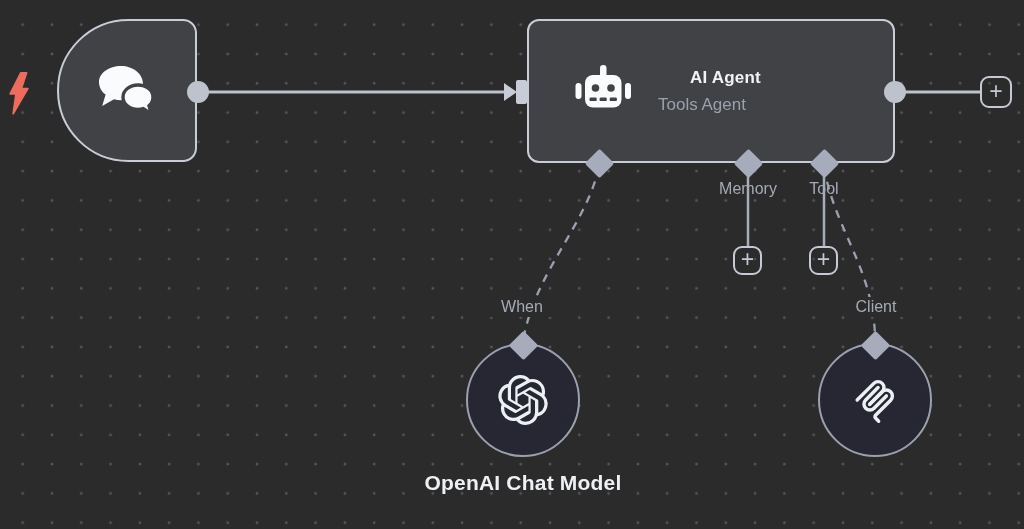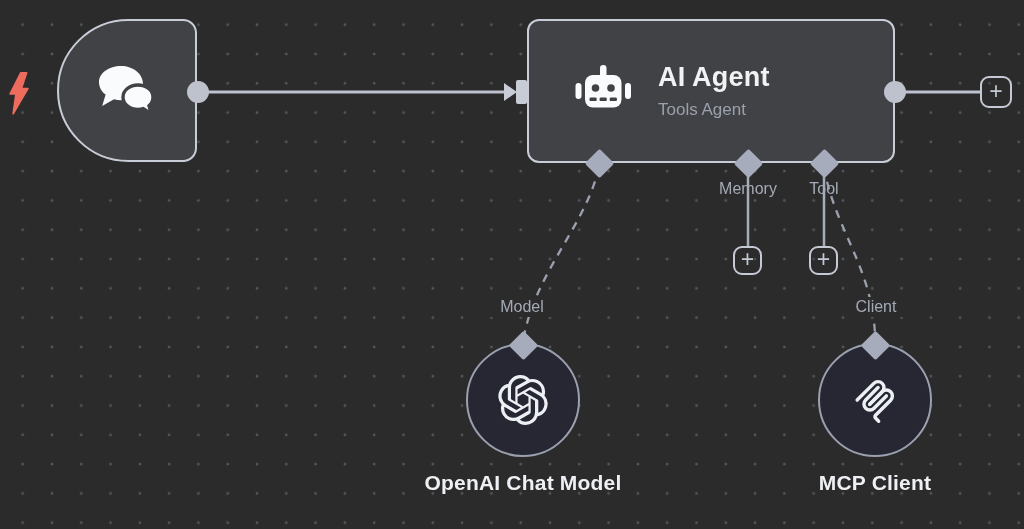--- a/index.html
+++ b/index.html
@@ -12,21 +12,21 @@
     background-position:8px 10px;
   }
   svg.wires{position:absolute;left:0;top:0;width:1024px;height:529px;z-index:1;}
   .node-box{
     position:absolute;background:#404245;border:2px solid #c7ccd6;z-index:2;
     display:flex;align-items:center;
   }
   .trigger-node{left:57px;top:19px;width:140px;height:143px;border-radius:72px 14px 14px 72px;justify-content:center;}
   .agent-node{left:527px;top:19px;width:368px;height:144px;border-radius:12px;padding-left:43px;}
   .agent-text{margin-left:24px;display:flex;flex-direction:column;}
-  .agent-title{font-size:27px;font-weight:700;color:#f1f2f4;letter-spacing:.2px;}
+  .agent-title{font-size:17px;font-weight:700;color:#f1f2f4;letter-spacing:.2px;margin-left:32px;}
   .agent-subtitle{font-size:17px;font-weight:400;color:#9aa0ac;margin-top:7px;}
   .out-dot{position:absolute;width:22px;height:22px;border-radius:50%;background:#bdc2cd;z-index:3;}
   .plus-btn{
     position:absolute;border:2.5px solid #c4c9d4;border-radius:9px;background:rgba(43,43,44,.25);
     color:#c4c9d4;display:flex;align-items:center;justify-content:center;
     font-size:23px;font-weight:400;line-height:1;z-index:3;cursor:pointer;padding-bottom:2px;
   }
   .diamond{
     position:absolute;width:21px;height:21px;background:#a6acbc;border-radius:2.5px;
     transform:rotate(45deg);z-index:4;
@@ -113,34 +113,33 @@
   <div class="port-label" style="left:703px;top:180px;width:90px;text-align:center;">Memory</div>
   <div class="port-label" style="left:789px;top:180px;width:70px;">Tool</div>
 
   <div class="plus-btn" style="left:733px;top:246px;width:29px;height:29px;">
     <span>+</span>
   </div>
   <div class="plus-btn" style="left:809px;top:246px;width:29px;height:29px;">
     <span>+</span>
   </div>
 
-  <div class="wire-label" style="left:490px;top:297px;width:64px;">Model</div>
+  <div class="wire-label" style="left:490px;top:297px;width:64px;">When</div>
   <div class="wire-label" style="left:848px;top:297px;width:56px;">Client</div>
 
   <div class="circle-node" style="left:466px;top:343px;">
     <svg width="50" height="50" viewBox="0 0 24 24">
       <path fill="#eceff3" d="M22.2819 9.8211a5.9847 5.9847 0 0 0-.5157-4.9108 6.0462 6.0462 0 0 0-6.5098-2.9A6.0651 6.0651 0 0 0 4.9807 4.1818a5.9847 5.9847 0 0 0-3.9977 2.9 6.0462 6.0462 0 0 0 .7427 7.0966 5.98 5.98 0 0 0 .511 4.9107 6.051 6.051 0 0 0 6.5146 2.9001A5.9847 5.9847 0 0 0 13.2599 24a6.0557 6.0557 0 0 0 5.7718-4.2058 5.9894 5.9894 0 0 0 3.9977-2.9001 6.0557 6.0557 0 0 0-.7475-7.073zm-9.022 12.6081a4.4755 4.4755 0 0 1-2.8764-1.0408l.1419-.0804 4.7783-2.7582a.7948.7948 0 0 0 .3927-.6813v-6.7369l2.02 1.1686a.071.071 0 0 1 .038.0615v5.5826a4.504 4.504 0 0 1-4.4945 4.4849zm-9.6607-4.1254a4.4708 4.4708 0 0 1-.5346-3.0137l.142.0852 4.783 2.7582a.7712.7712 0 0 0 .7806 0l5.8428-3.3685v2.3324a.0804.0804 0 0 1-.0332.0615L9.74 19.9502a4.4992 4.4992 0 0 1-6.1408-1.6464zM2.3408 7.8956a4.485 4.485 0 0 1 2.3655-1.9728V11.6a.7664.7664 0 0 0 .3879.6765l5.8144 3.3543-2.0201 1.1685a.0757.0757 0 0 1-.071 0l-4.8303-2.7865A4.504 4.504 0 0 1 2.3408 7.8956zm16.5963 3.8558L13.1038 8.364 15.1192 7.2a.0757.0757 0 0 1 .071 0l4.8303 2.7913a4.4944 4.4944 0 0 1-.6765 8.1042v-5.6772a.79.79 0 0 0-.407-.6669zm2.0107-3.0231l-.142-.0852-4.7735-2.7818a.7759.7759 0 0 0-.7854 0L9.409 9.2297V6.8974a.0662.0662 0 0 1 .0284-.0615l4.8303-2.7866a4.4992 4.4992 0 0 1 6.6802 4.66zM8.3065 12.863l-2.02-1.1638a.0804.0804 0 0 1-.038-.0567V6.0742a4.4992 4.4992 0 0 1 7.3757-3.4537l-.142.0805L8.704 5.459a.7948.7948 0 0 0-.3927.6813zm1.0976-2.3654l2.602-1.4998 2.6069 1.4998v2.9994l-2.5974 1.4997-2.6067-1.4997z"></path>
     </svg>
   </div>
   <div class="diamond" style="left:512.5px;top:334.5px;"></div>
   <div class="node-caption" style="left:393px;top:469px;width:260px;">OpenAI Chat Model</div>
 
   <div class="circle-node" style="left:818px;top:343px;">
     <svg width="48" height="48" viewBox="0 0 195 195" fill="none">
       <path stroke="#eceff3" stroke-linecap="round" stroke-width="14" d="M25 97.8528L92.8823 29.9706C102.255 20.598 117.451 20.598 126.823 29.9706V29.9706C136.196 39.3431 136.196 54.5391 126.823 63.9117L75.5581 115.177"></path>
       <path stroke="#eceff3" stroke-linecap="round" stroke-width="14" d="M76.2653 114.47L126.823 63.9117C136.196 54.5391 151.392 54.5391 160.765 63.9117L161.118 64.2652C170.491 73.6378 170.491 88.8338 161.118 98.2063L99.7248 159.6C96.6006 162.724 96.6006 167.789 99.7248 170.913L112.331 183.52"></path>
       <path stroke="#eceff3" stroke-linecap="round" stroke-width="14" d="M109.853 46.9411L59.6482 97.1457C50.2757 106.518 50.2757 121.714 59.6482 131.087V131.087C69.0208 140.459 84.2168 140.459 93.5894 131.087L143.794 80.8822"></path>
     </svg>
   </div>
   <div class="diamond" style="left:864.5px;top:334.5px;"></div>
-  <div class="node-caption" style="left:775px;top:469px;width:200px;">MCP Client</div>
 
 </div>
 
 </body></html>

